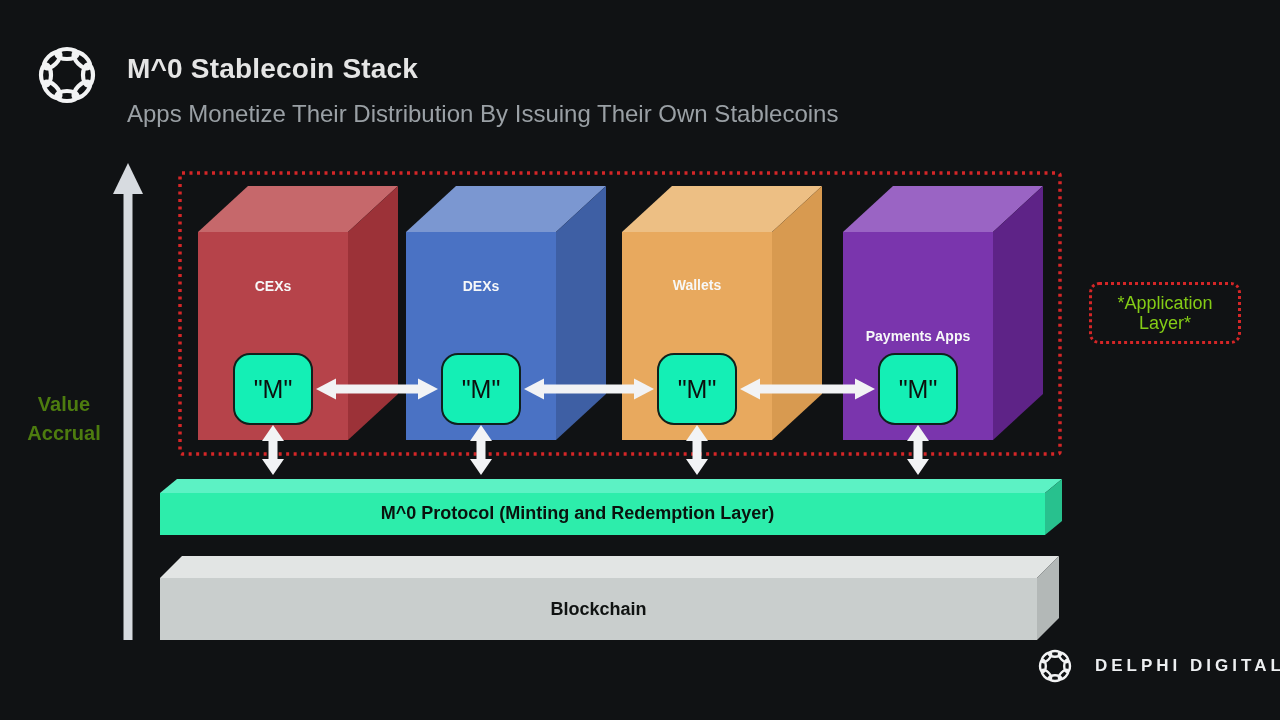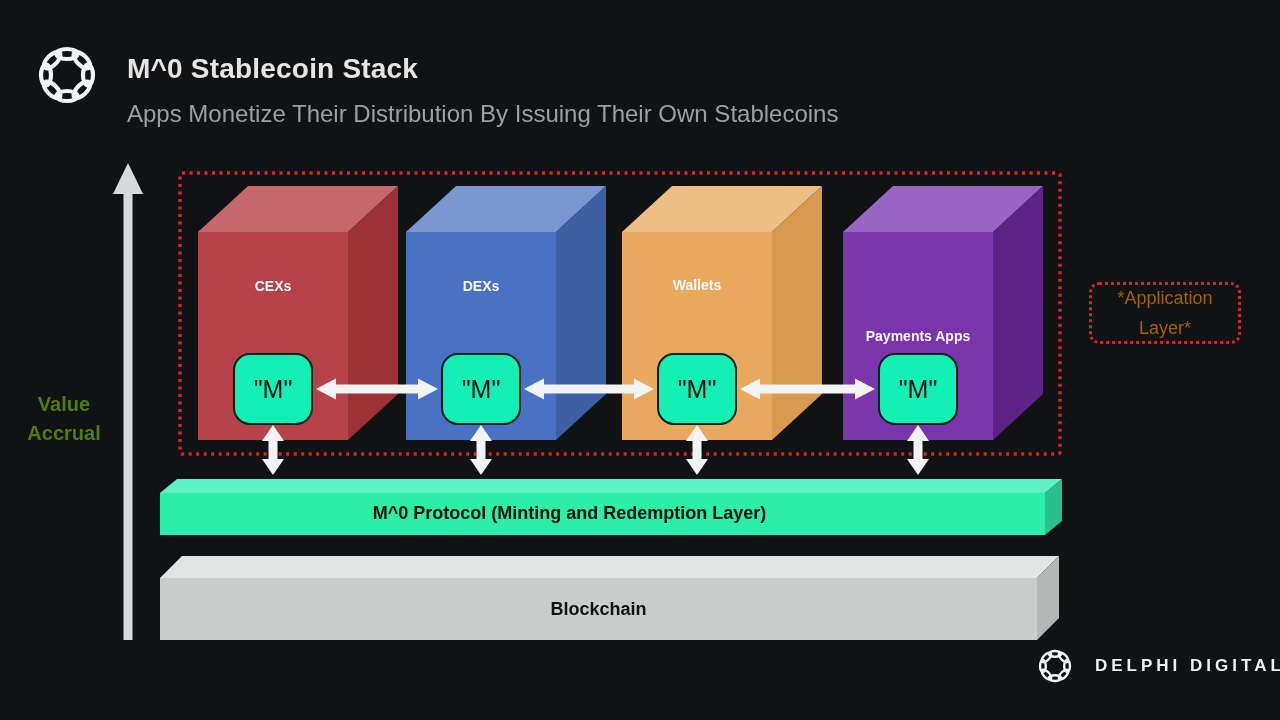--- a/index.html
+++ b/index.html
@@ -17,21 +17,21 @@
     font-size:20px;font-weight:bold;line-height:29px;}
   .box-label{width:150px;text-align:center;color:#f7f8f8;font-size:14px;font-weight:bold;line-height:28px;}
   .box-label.narrow{width:110px;}
   .chip-label{transform:translate(-50%,-50%);color:#0c100e;font-size:25px;white-space:nowrap;}
   .bar-label{text-align:center;font-weight:bold;color:#0a120e;font-size:18px;}
   .bar-label.blockchain{color:#101312;}
   .app-layer{
     left:1089px;top:282px;width:152px;height:62px;box-sizing:border-box;
     border:3px dotted #d42627;border-radius:10px;
     display:flex;align-items:center;justify-content:center;text-align:center;
-    color:#a16207;font-size:18px;line-height:30px;
+    color:#84cc16;font-size:18px;line-height:20px;
   }
   .footer{left:1036px;top:647px;display:flex;align-items:center;gap:21px;}
   .wordmark{color:#edeff1;font-size:17px;font-weight:bold;letter-spacing:4px;white-space:nowrap;}
 </style>
 </head>
 <body>
 
 <div class="stage">
 
   <svg class="diagram" width="1280" height="720" viewBox="0 0 1280 720">
@@ -160,21 +160,21 @@
 
   <div class="abs chip-label" style="left:273px;top:389px;">"M"</div>
   <div class="abs chip-label" style="left:481px;top:389px;">"M"</div>
   <div class="abs chip-label" style="left:697px;top:389px;">"M"</div>
   <div class="abs chip-label" style="left:918px;top:389px;">"M"</div>
 
   <div class="abs app-layer">
     <span>*Application Layer*</span>
   </div>
 
-  <div class="abs bar-label" style="left:160px;top:503px;width:807px;padding-left:6px;">M^0 Protocol (Minting and Redemption Layer)</div>
+  <div class="abs bar-label" style="left:168px;top:503px;width:807px;padding-left:6px;">M^0 Protocol (Minting and Redemption Layer)</div>
   <div class="abs bar-label blockchain" style="left:160px;top:599px;width:877px;">Blockchain</div>
 
   <div class="abs footer">
     <svg width="38" height="38" viewBox="0 0 66 66">
       <use href="#knot" xlink:href="#knot"></use>
     </svg>
     <span class="wordmark">DELPHI DIGITAL</span>
   </div>
 
 </div>

